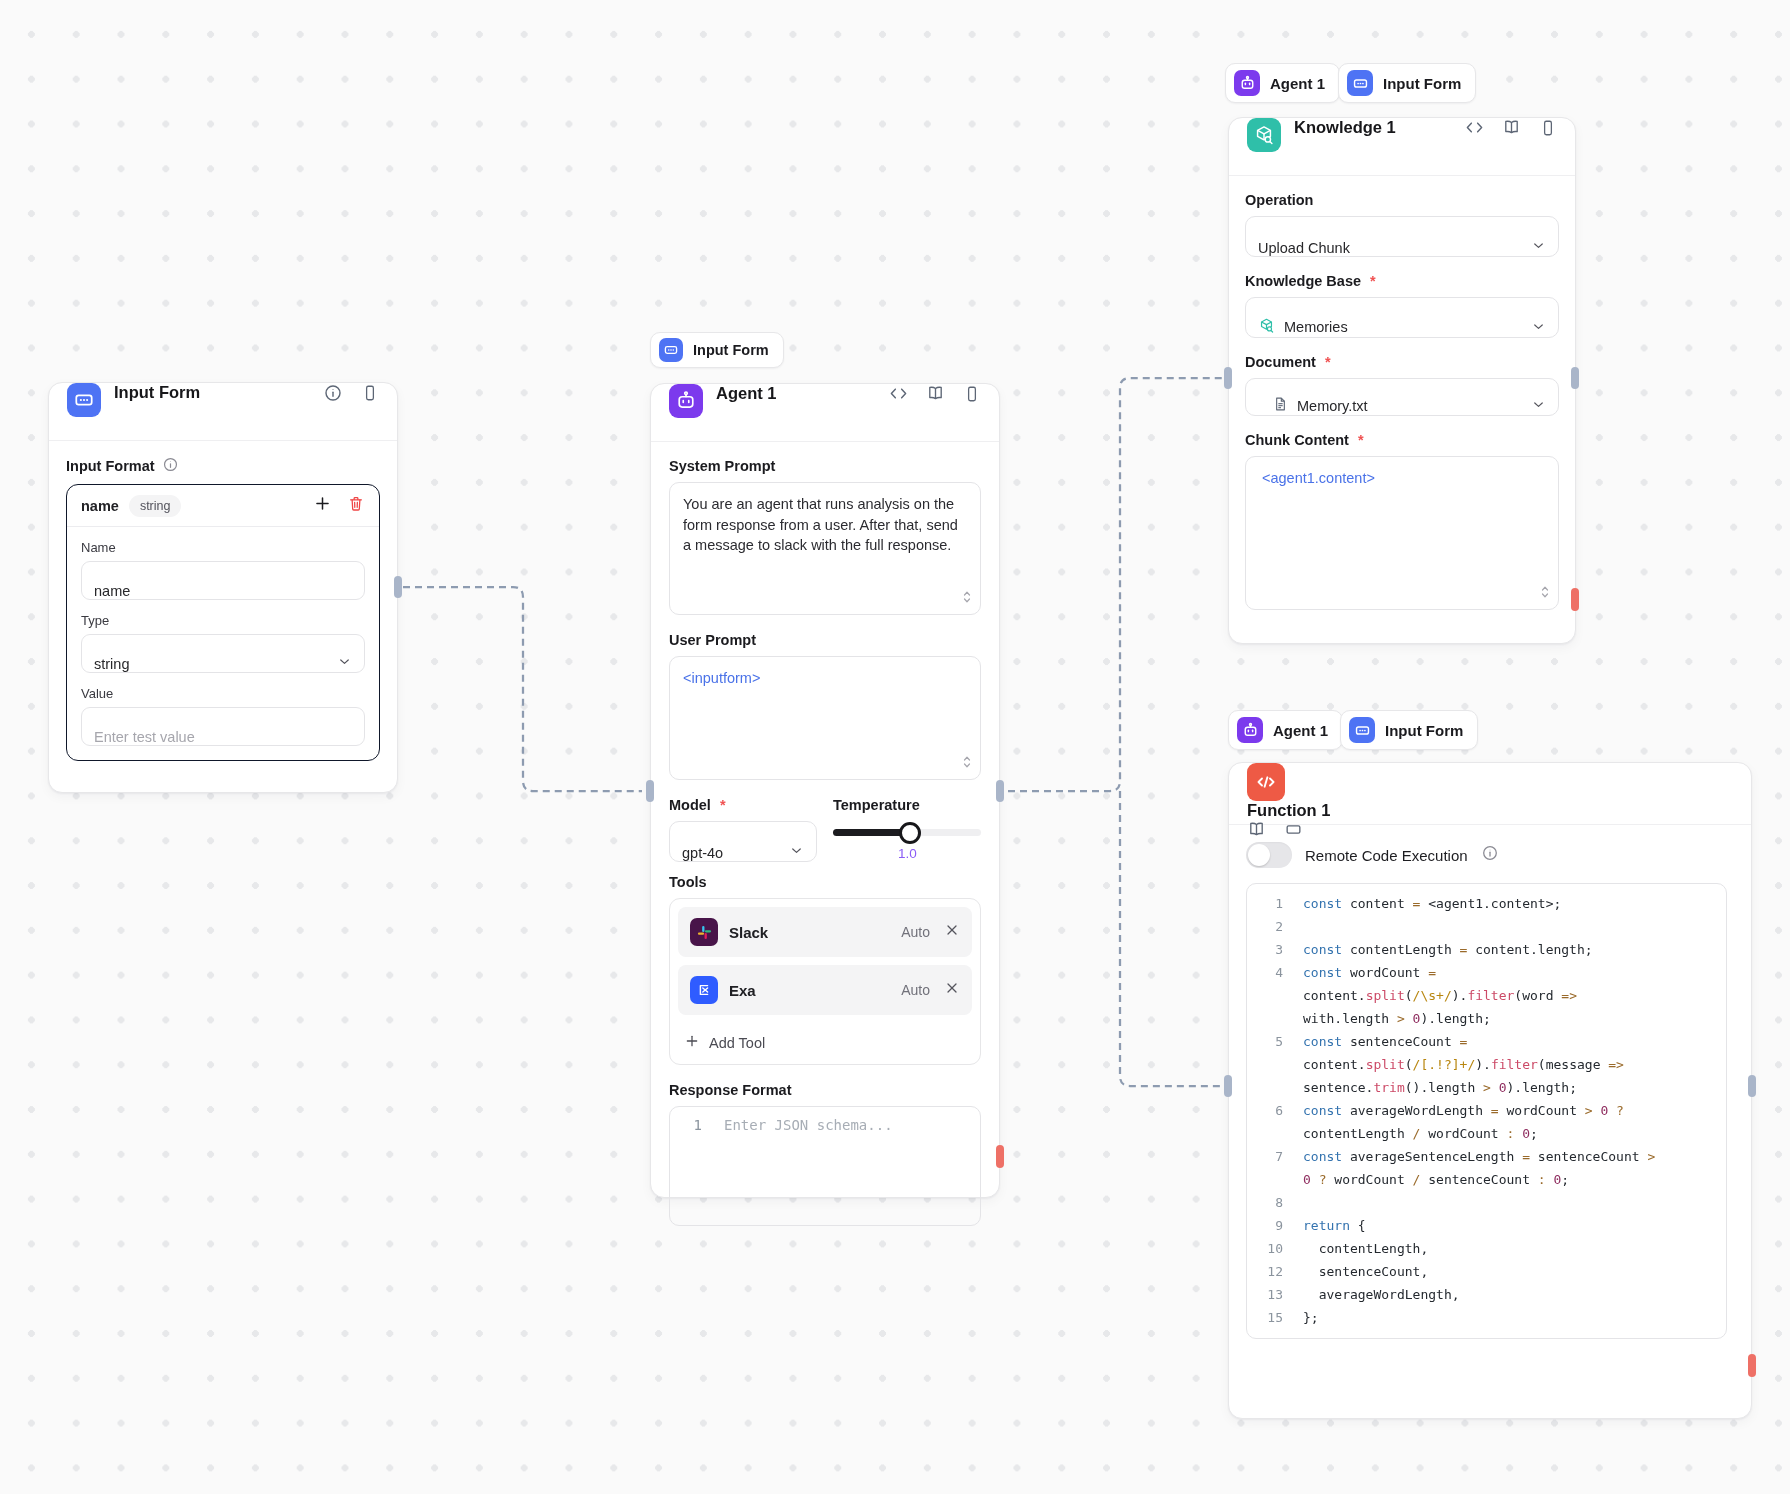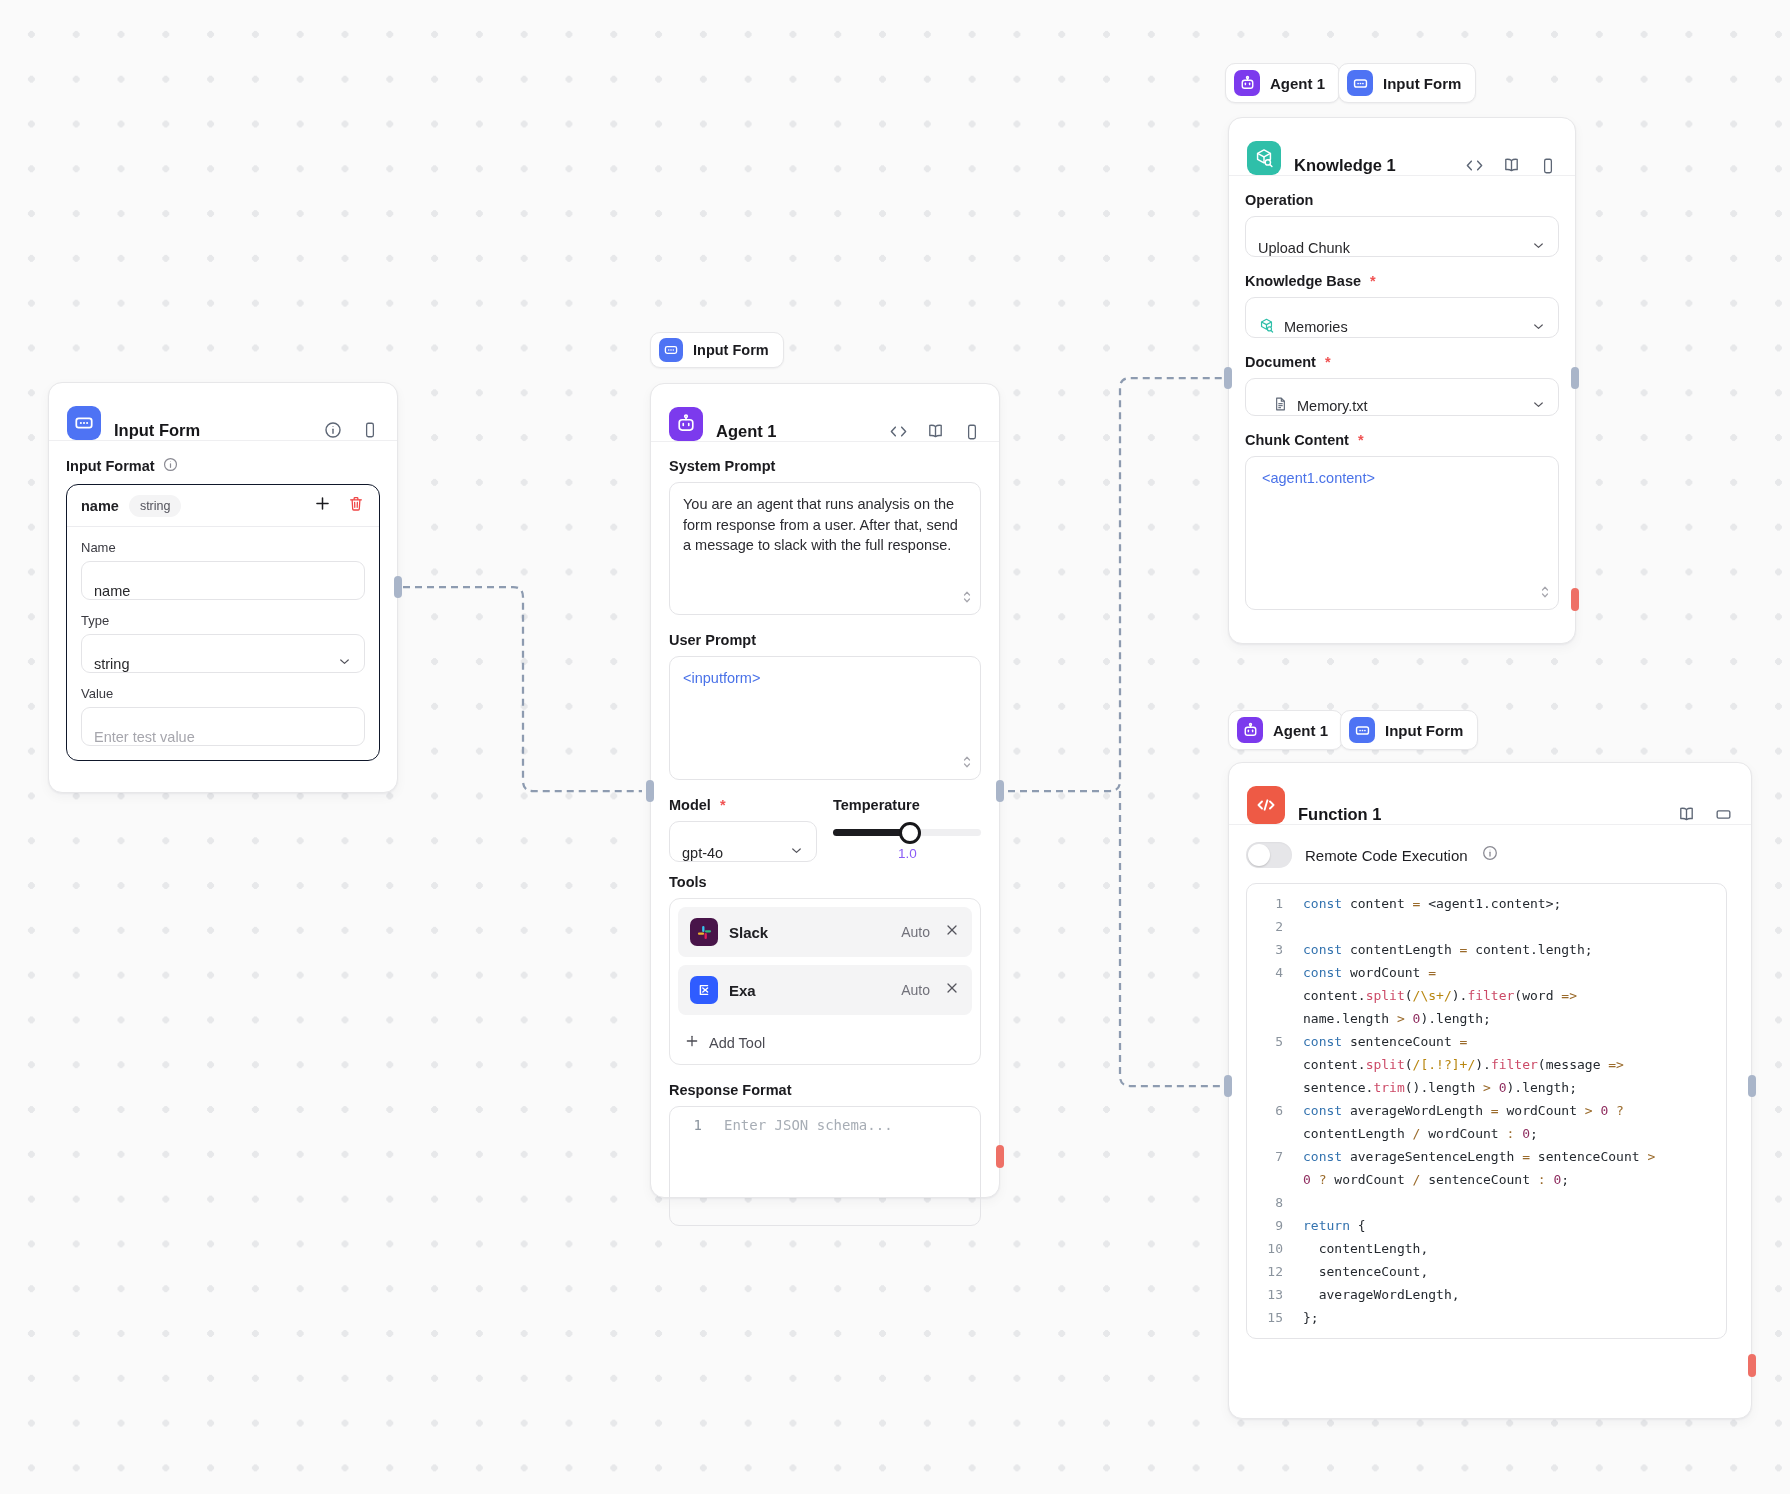--- a/index.html
+++ b/index.html
@@ -6,21 +6,21 @@
   html,body { width:1790px; height:1494px; }
   body { font-family:"Liberation Sans", sans-serif; background:#fafafa; overflow:hidden; }
   #canvas { position:relative; width:1790px; height:1494px;
     background-image: radial-gradient(circle, #e7e8ea 3.2px, transparent 3.4px);
     background-size: 44.8px 44.8px; background-position: 9px 12px; }
   svg.wires { position:absolute; left:0; top:0; width:1790px; height:1494px; pointer-events:none; }
   .wire { fill:none; stroke:#8d9bb0; stroke-width:2.25; stroke-dasharray:7 5; }
 
   .node { position:absolute; background:#fff; border:1px solid #e7e7e9; border-radius:14px;
     box-shadow:0 1px 2px rgba(16,24,40,.05), 0 4px 12px rgba(16,24,40,.04); }
-  .node-header { display:flex; align-items:flex-end; height:58px; padding:0 18px; border-bottom:1px solid #efeff1; }
+  .node-header { display:flex; align-items:flex-start; height:58px; padding:0 18px; border-bottom:1px solid #efeff1; }
   .app-icon { width:34px; height:34px; border-radius:9px; display:flex; align-items:center; justify-content:center; margin-right:13px; flex:0 0 auto; }
   .node-title { font-size:16.5px; font-weight:600; color:#17171a; flex:1; }
   .hicons { display:flex; gap:18px; align-items:center; color:#5d6675; }
   .hicons svg { display:block; }
 
   .body-pad { padding:15px 17px; }
   .sec-label { font-size:14.5px; font-weight:600; color:#1b1b1f; margin-bottom:8px; display:flex; align-items:center; gap:7px; }
   .req { color:#f05252; margin-left:2px; font-weight:600; }
   .small-label { font-size:13px; color:#3a3a41; margin-bottom:6px; }
   .input, .select { border:1px solid #e4e4e7; border-radius:9px; background:#fff; font-size:14.5px; color:#27272a;
@@ -457,21 +457,21 @@
           <rect x="3.6" y="7" width="16.8" height="10" rx="2.6" fill="none" stroke="#fff" stroke-width="2"></rect>
           <circle cx="8.6" cy="12" r="1.2" fill="#fff"></circle>
           <circle cx="12" cy="12" r="1.2" fill="#fff"></circle>
           <circle cx="15.4" cy="12" r="1.2" fill="#fff"></circle>
         </svg>
       </span>
     <span>Input Form</span>
   </div>
 
   <div class="node" style="left:1228px; top:762px; width:524px; height:657px;">
-    <div class="node-header" style="height:62px;">
+    <div class="node-header" style="height:62px;flex-direction:column;">
       <div class="app-icon" style="background:#ee5a45; width:38px; height:38px;">
         <svg width="24" height="24" viewBox="0 0 24 24" fill="none" stroke="#fff" stroke-width="1.9" stroke-linecap="round" stroke-linejoin="round">
           <polyline points="8,8.5 4.5,12 8,15.5"></polyline>
             <polyline points="16,8.5 19.5,12 16,15.5"></polyline>
             <line x1="13.4" y1="7.3" x2="10.6" y2="16.7"></line>
         </svg>
       </div>
       <div class="node-title">Function 1</div>
       <div class="hicons">
         <span>
@@ -516,21 +516,21 @@
             <div class="crow">
               <span class="ln">4</span>
               <span class="cl"><span class="tk-kw">const</span><span class="tk-id"> wordCount </span><span class="tk-op">=</span></span>
             </div>
             <div class="crow">
               <span class="ln">&nbsp;</span>
               <span class="cl"><span class="tk-id">content.</span><span class="tk-fn">split</span><span class="tk-id">(</span><span class="tk-re">/\s+/</span><span class="tk-id">).</span><span class="tk-fn">filter</span><span class="tk-id">(word </span><span class="tk-op">=&gt;</span></span>
             </div>
             <div class="crow">
               <span class="ln">&nbsp;</span>
-              <span class="cl"><span class="tk-id">name.length </span><span class="tk-op">&gt;</span><span class="tk-id"> </span><span class="tk-num">0</span><span class="tk-id">).length;</span></span>
+              <span class="cl"><span class="tk-id">with.length </span><span class="tk-op">&gt;</span><span class="tk-id"> </span><span class="tk-num">0</span><span class="tk-id">).length;</span></span>
             </div>
             <div class="crow">
               <span class="ln">5</span>
               <span class="cl"><span class="tk-kw">const</span><span class="tk-id"> sentenceCount </span><span class="tk-op">=</span></span>
             </div>
             <div class="crow">
               <span class="ln">&nbsp;</span>
               <span class="cl"><span class="tk-id">content.</span><span class="tk-fn">split</span><span class="tk-id">(</span><span class="tk-re">/[.!?]+/</span><span class="tk-id">).</span><span class="tk-fn">filter</span><span class="tk-id">(message </span><span class="tk-op">=&gt;</span></span>
             </div>
             <div class="crow">

